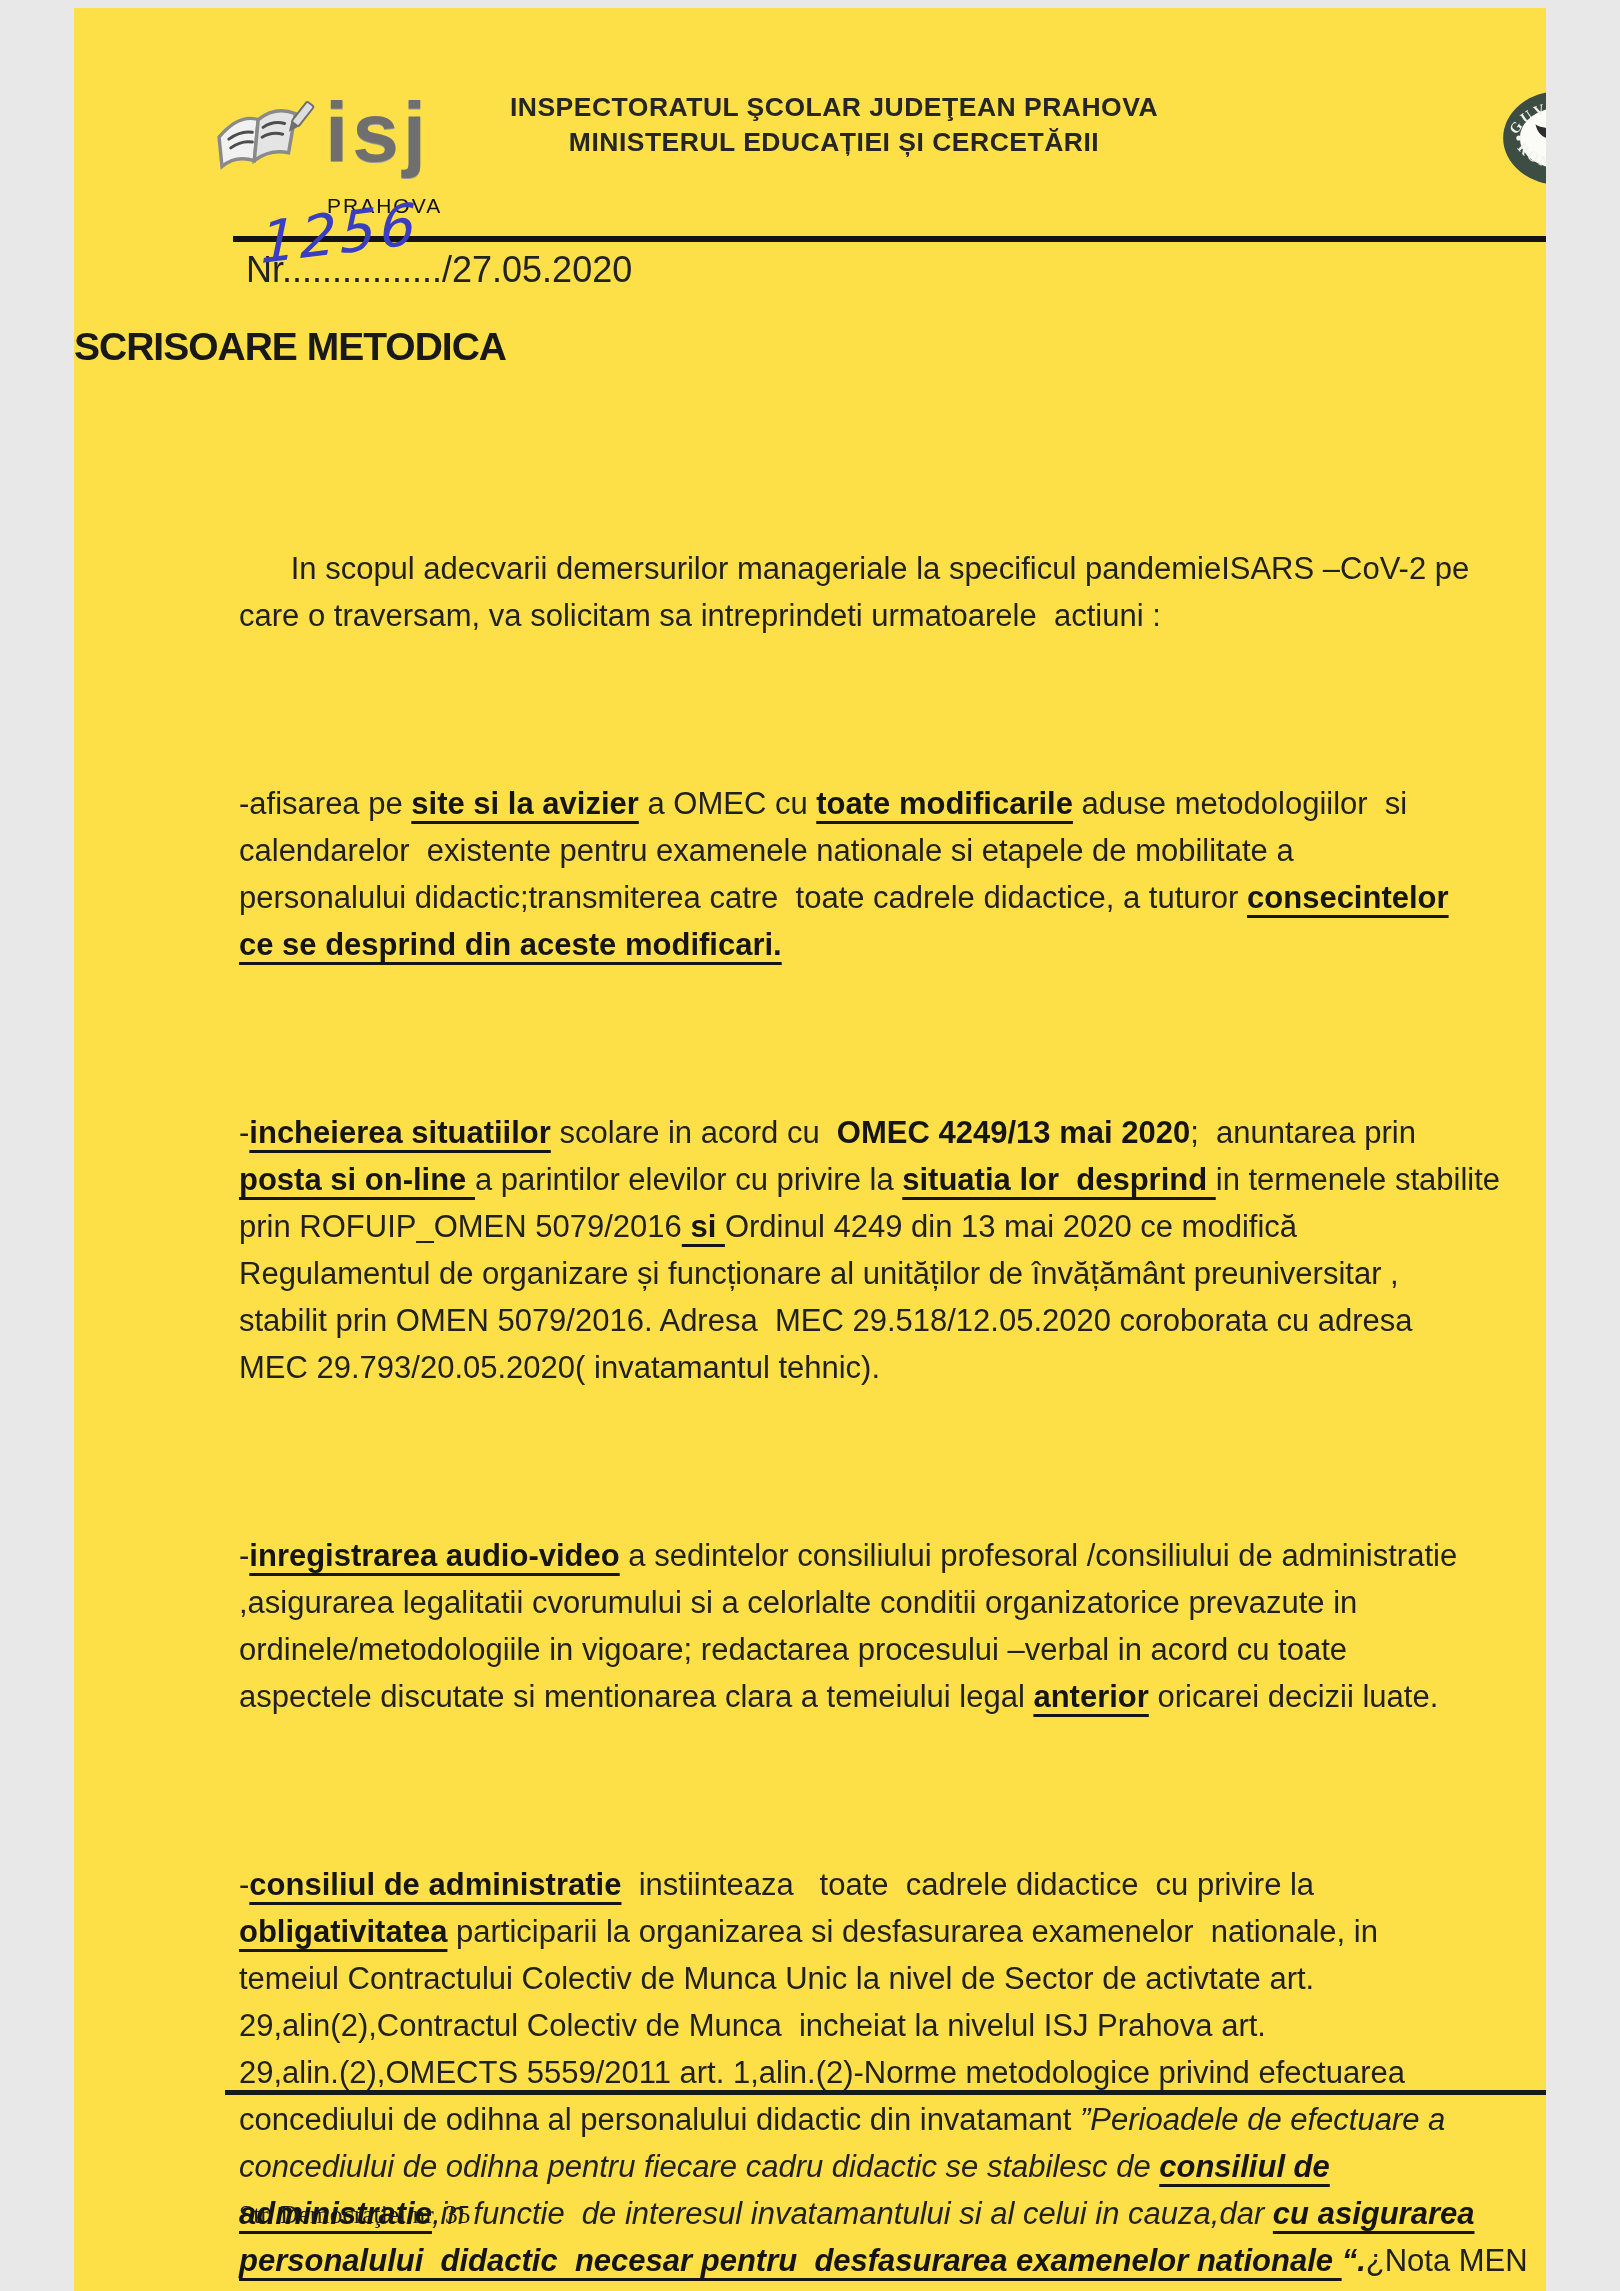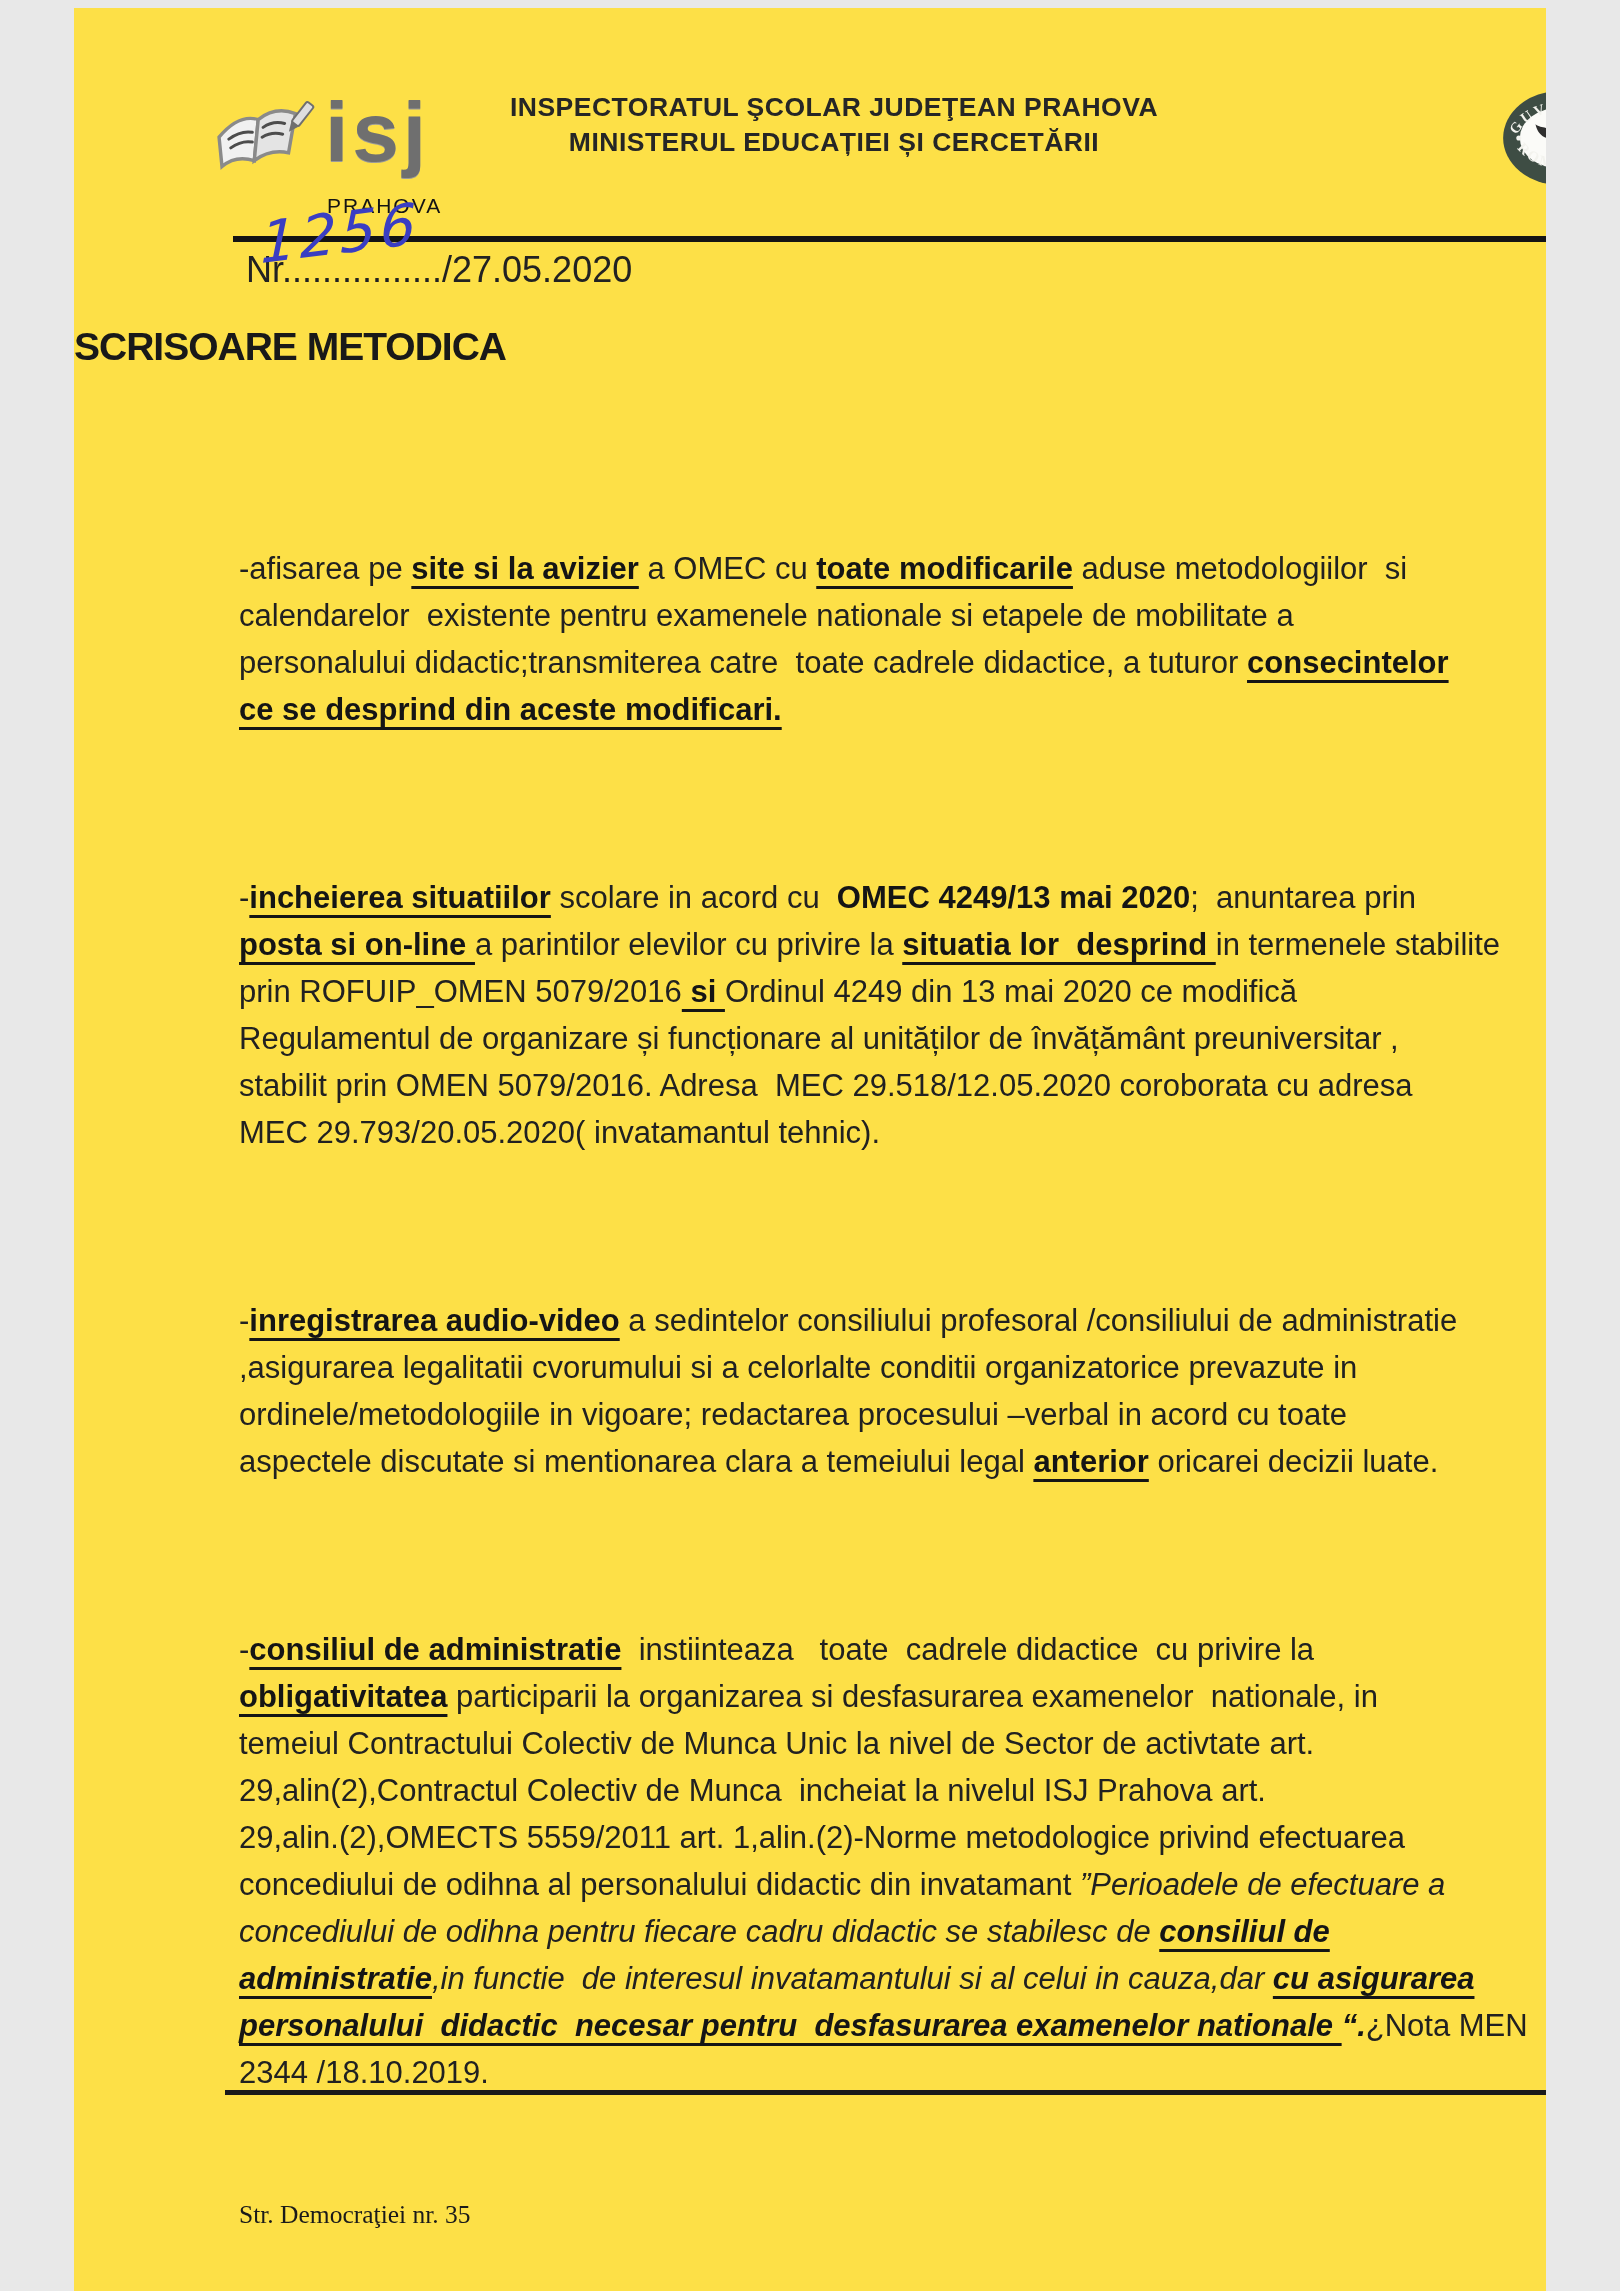--- a/index.html
+++ b/index.html
@@ -103,20 +103,22 @@
   </svg>
   <div class="scan-line-v"></div>
 
   <div class="rule top-rule"></div>
   <div class="nr-line"><span>Nr</span><span>................</span><span>/27.05.2020</span></div>
   <div class="handwritten">1256</div>
 
   <h1 class="title">SCRISOARE METODICA</h1>
 
   <div class="bodytext">
+    <div class="para"><span>      In scopul adecvarii demersurilor manageriale la specificul pandemieISARS –CoV-2 pe
+care o traversam, va solicitam sa intreprindeti urmatoarele  actiuni :</span></div>
     <div class="para"><span>-afisarea pe </span><span class="b u">site si la avizier</span><span> a OMEC cu </span><span class="b u">toate modificarile</span><span> aduse metodologiilor  si
 calendarelor  existente pentru examenele nationale si etapele de mobilitate a
 personalului didactic;transmiterea catre  toate cadrele didactice, a tuturor </span><span class="b u">consecintelor
 ce se desprind din aceste modificari.</span></div>
     <div class="para"><span>-</span><span class="b u">incheierea situatiilor</span><span> scolare in acord cu  </span><span class="b">OMEC 4249/13 mai 2020</span><span>;  anuntarea prin
 </span><span class="b u">posta si on-line </span><span>a parintilor elevilor cu privire la </span><span class="b u">situatia lor  desprind </span><span>in termenele stabilite
 prin ROFUIP_OMEN 5079/2016</span><span class="b u"> si </span><span>Ordinul 4249 din 13 mai 2020 ce modifică
 Regulamentul de organizare și funcționare al unităților de învățământ preuniversitar ,
 stabilit prin OMEN 5079/2016. Adresa  MEC 29.518/12.05.2020 coroborata cu adresa
 MEC 29.793/20.05.2020( invatamantul tehnic).</span></div>

